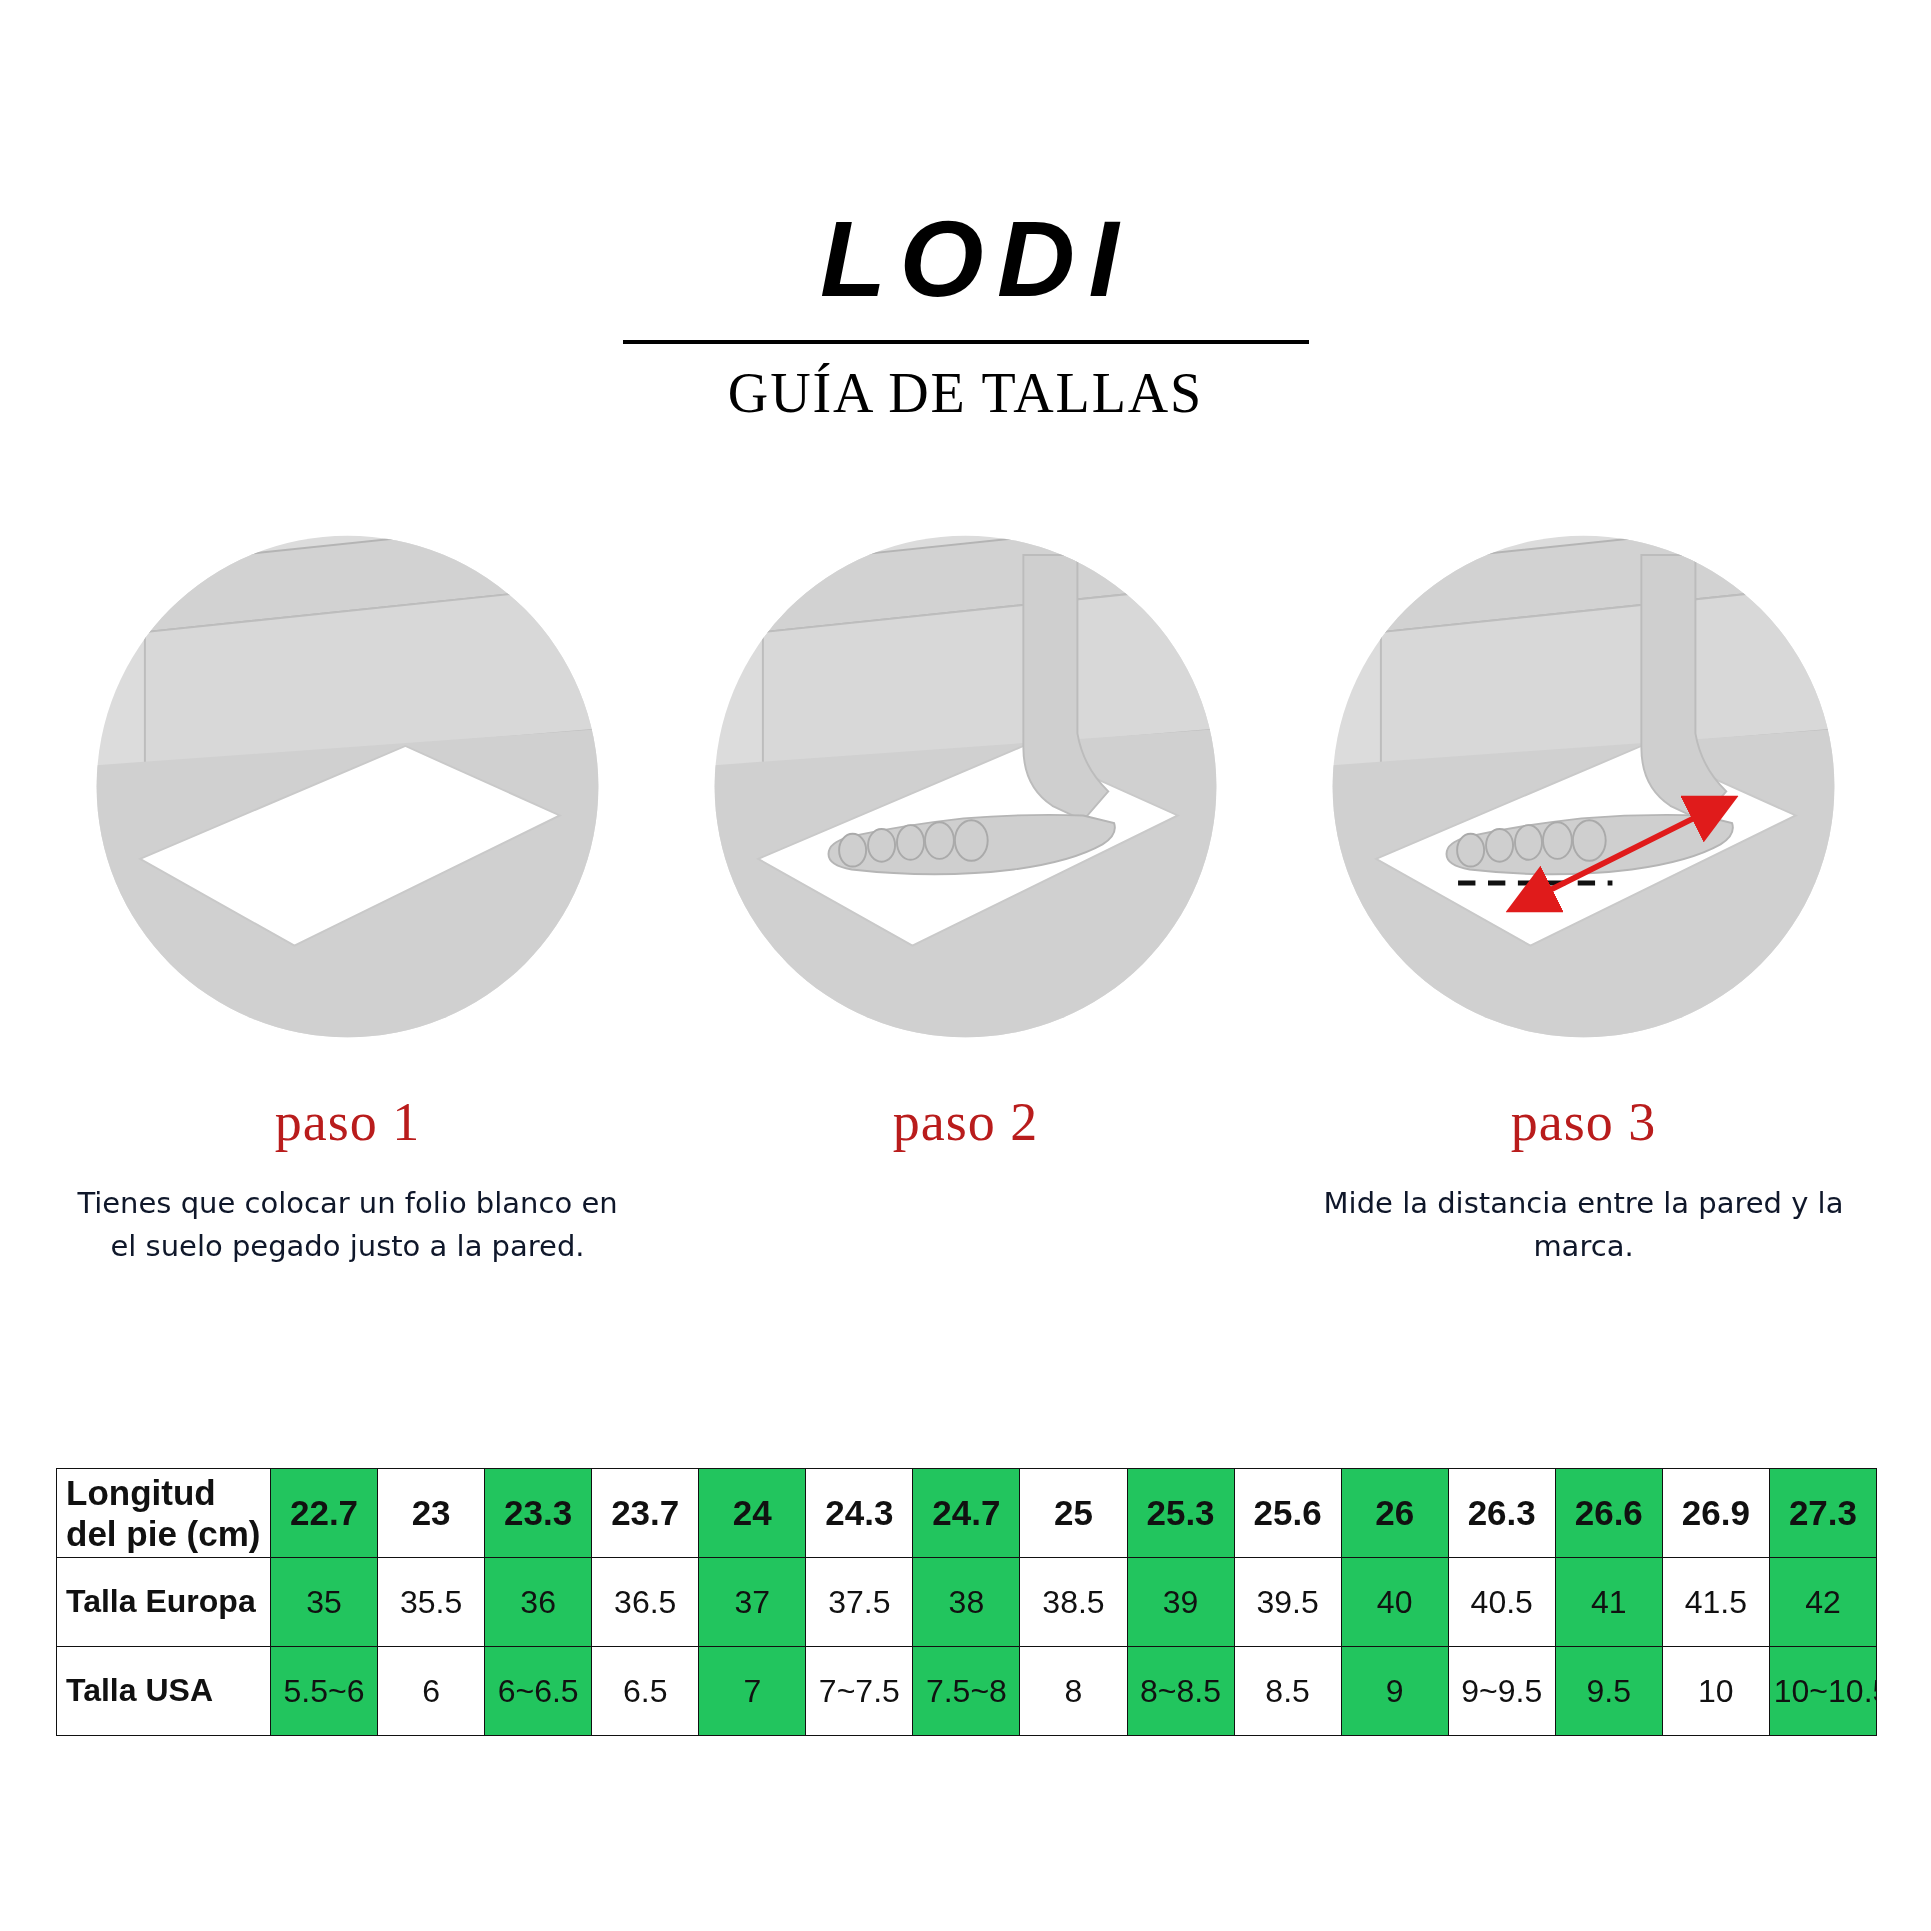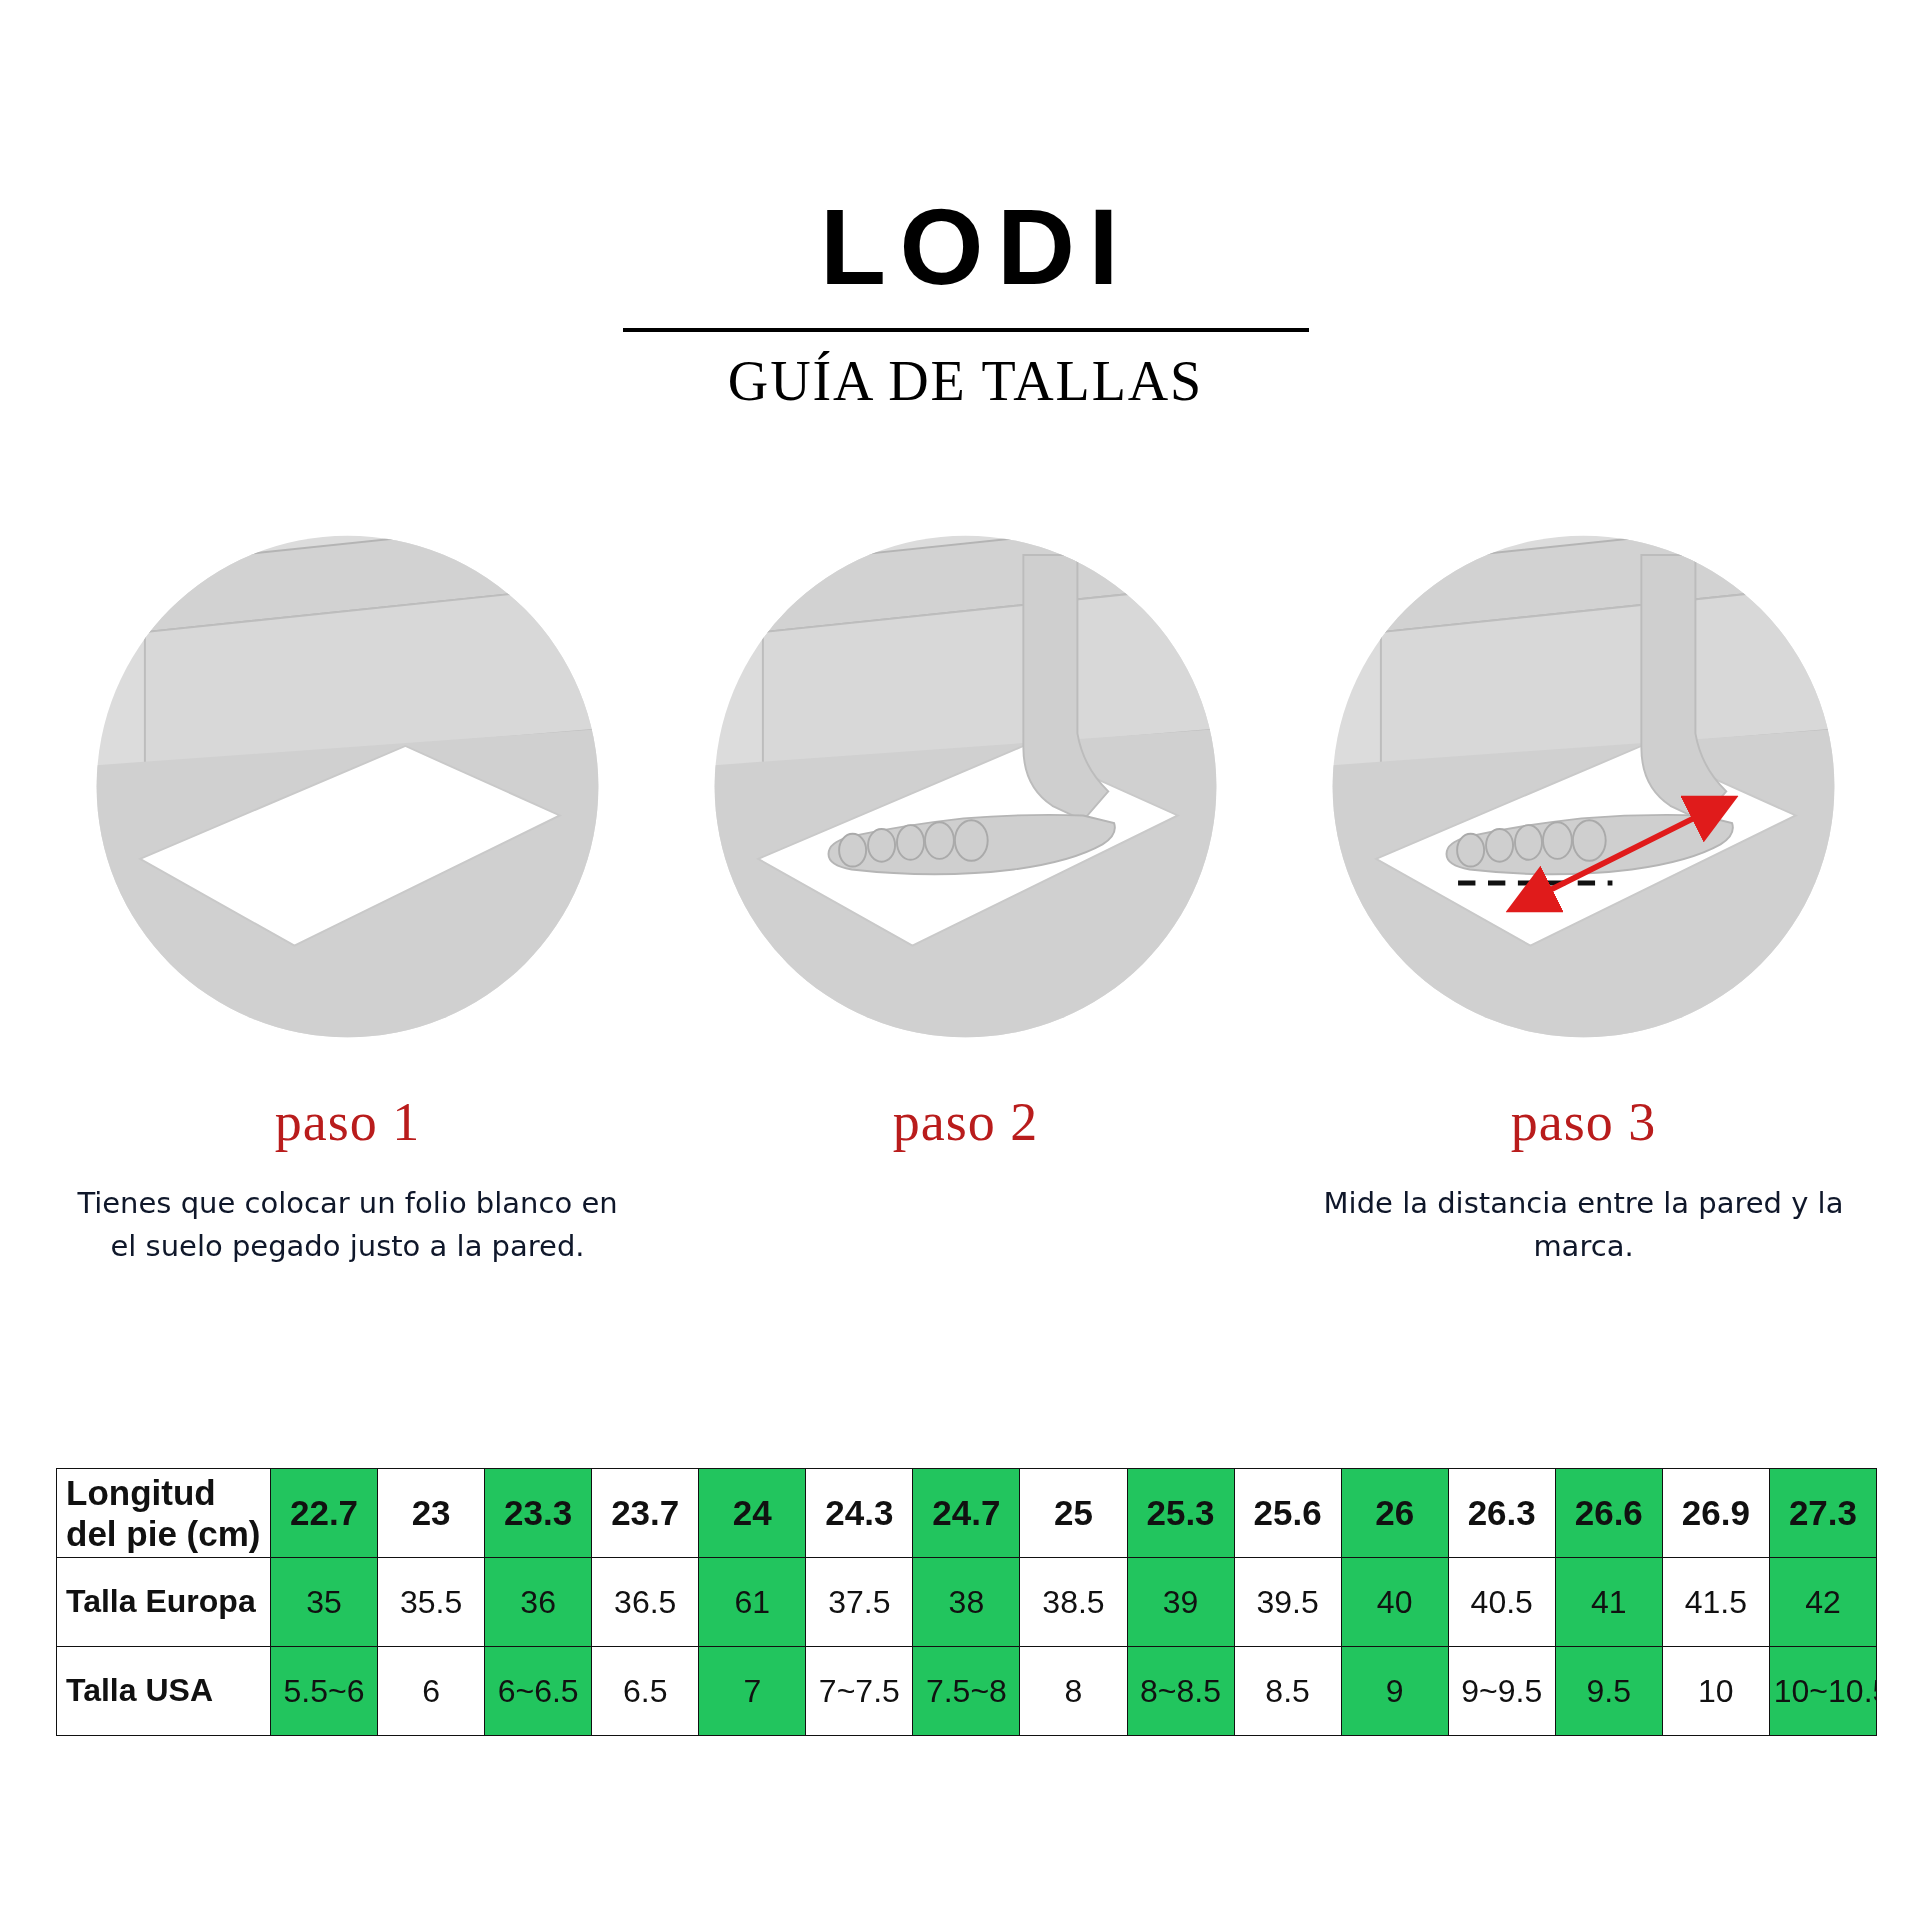--- a/index.html
+++ b/index.html
@@ -29,22 +29,23 @@
     width: 1931px;
     text-align: center;
   }
   .brand-title {
     font-family: "Liberation Sans", sans-serif;
     font-weight: bold;
     font-size: 108px;
     letter-spacing: 13.5px;
     line-height: 1;
     color: #000000;
-    margin: 0;
+    margin: 12px;
     padding-left: 21px;
+    font-style: italic;
   }
   .brand-rule {
     width: 686px;
     height: 3.9px;
     background: #000000;
     margin: 27px auto 0 auto;
   }
   .brand-sub {
     font-family: "Liberation Serif", serif;
     font-size: 56px;
@@ -274,21 +275,21 @@
           <th class="shade">26.6</th>
           <th class="plain">26.9</th>
           <th class="shade">27.3</th>
         </tr>
         <tr>
           <td class="rowhead plain">Talla Europa</td>
           <td class="shade">35</td>
           <td class="plain">35.5</td>
           <td class="shade">36</td>
           <td class="plain">36.5</td>
-          <td class="shade">61</td>
+          <td class="shade">37</td>
           <td class="plain">37.5</td>
           <td class="shade">38</td>
           <td class="plain">38.5</td>
           <td class="shade">39</td>
           <td class="plain">39.5</td>
           <td class="shade">40</td>
           <td class="plain">40.5</td>
           <td class="shade">41</td>
           <td class="plain">41.5</td>
           <td class="shade">42</td>

